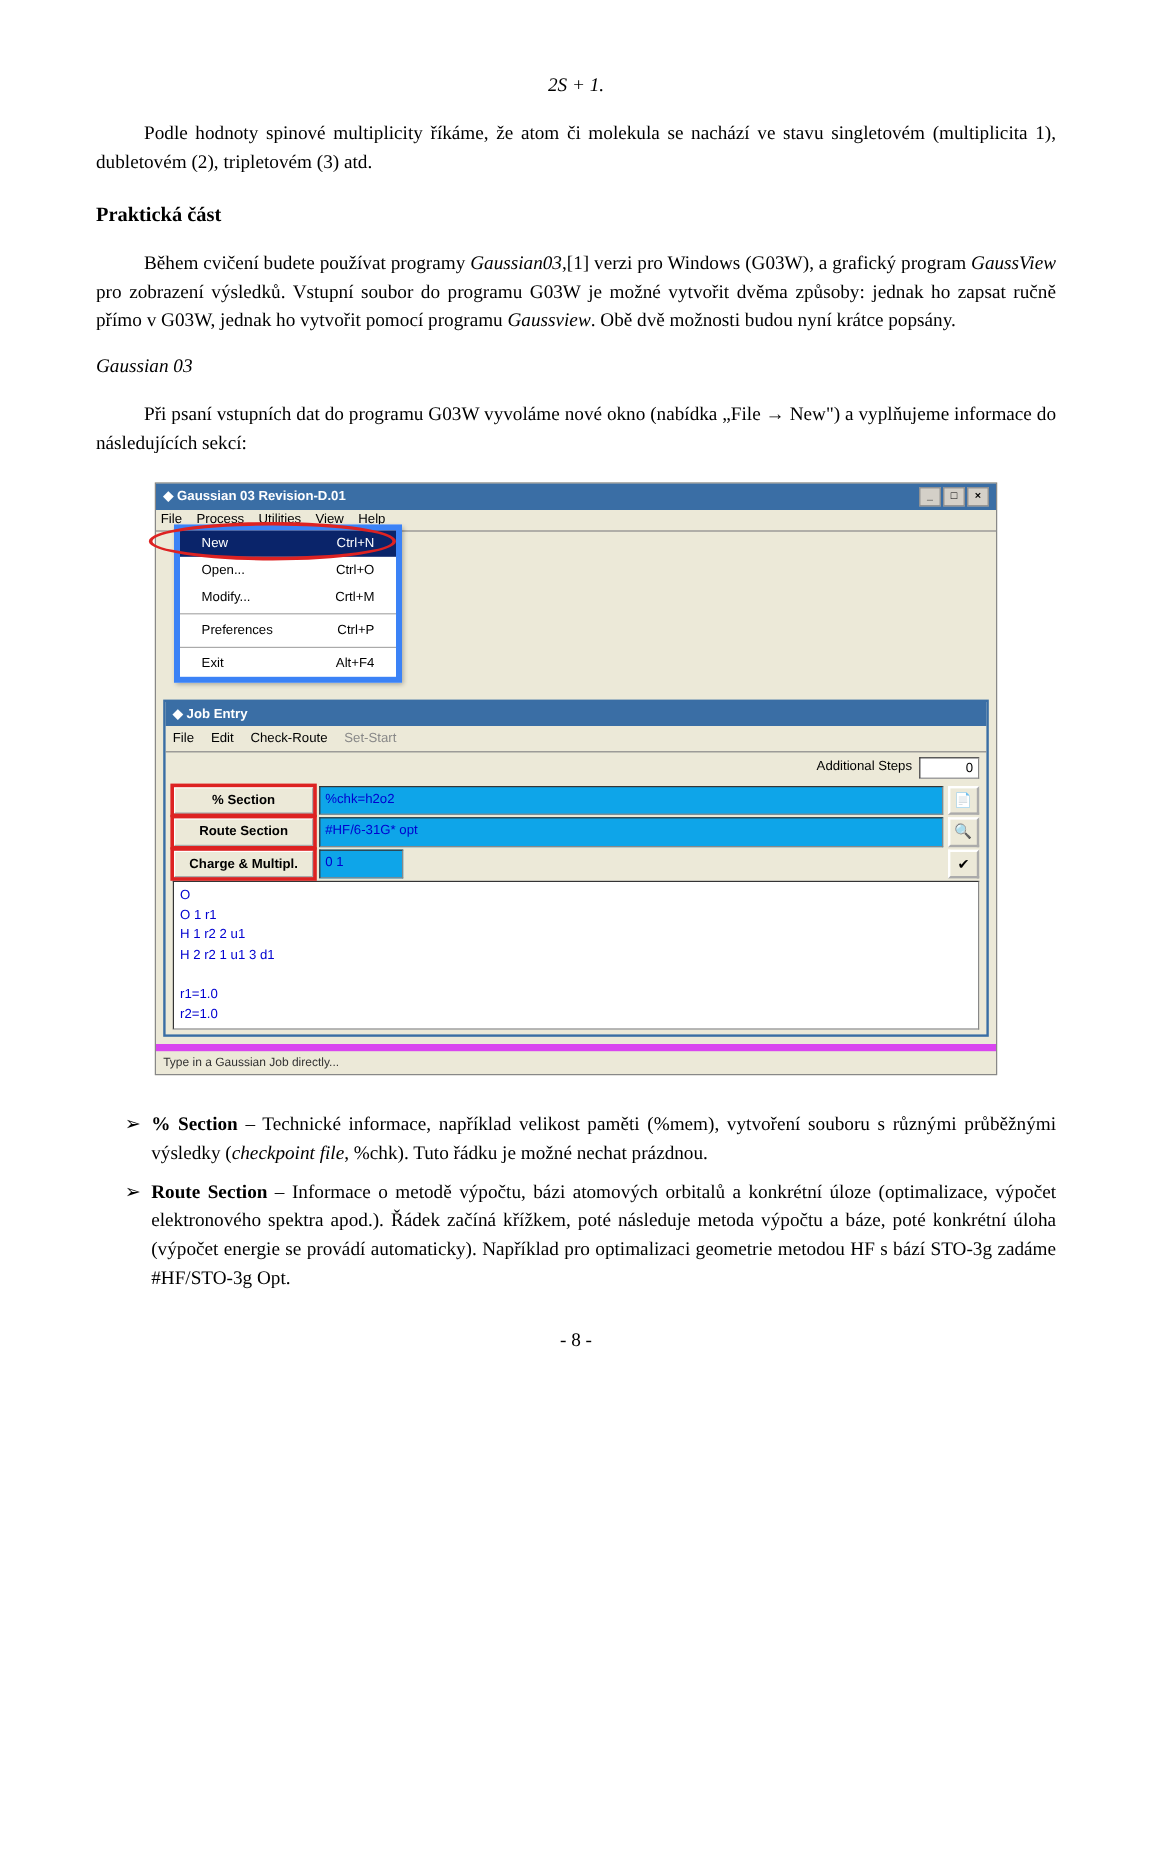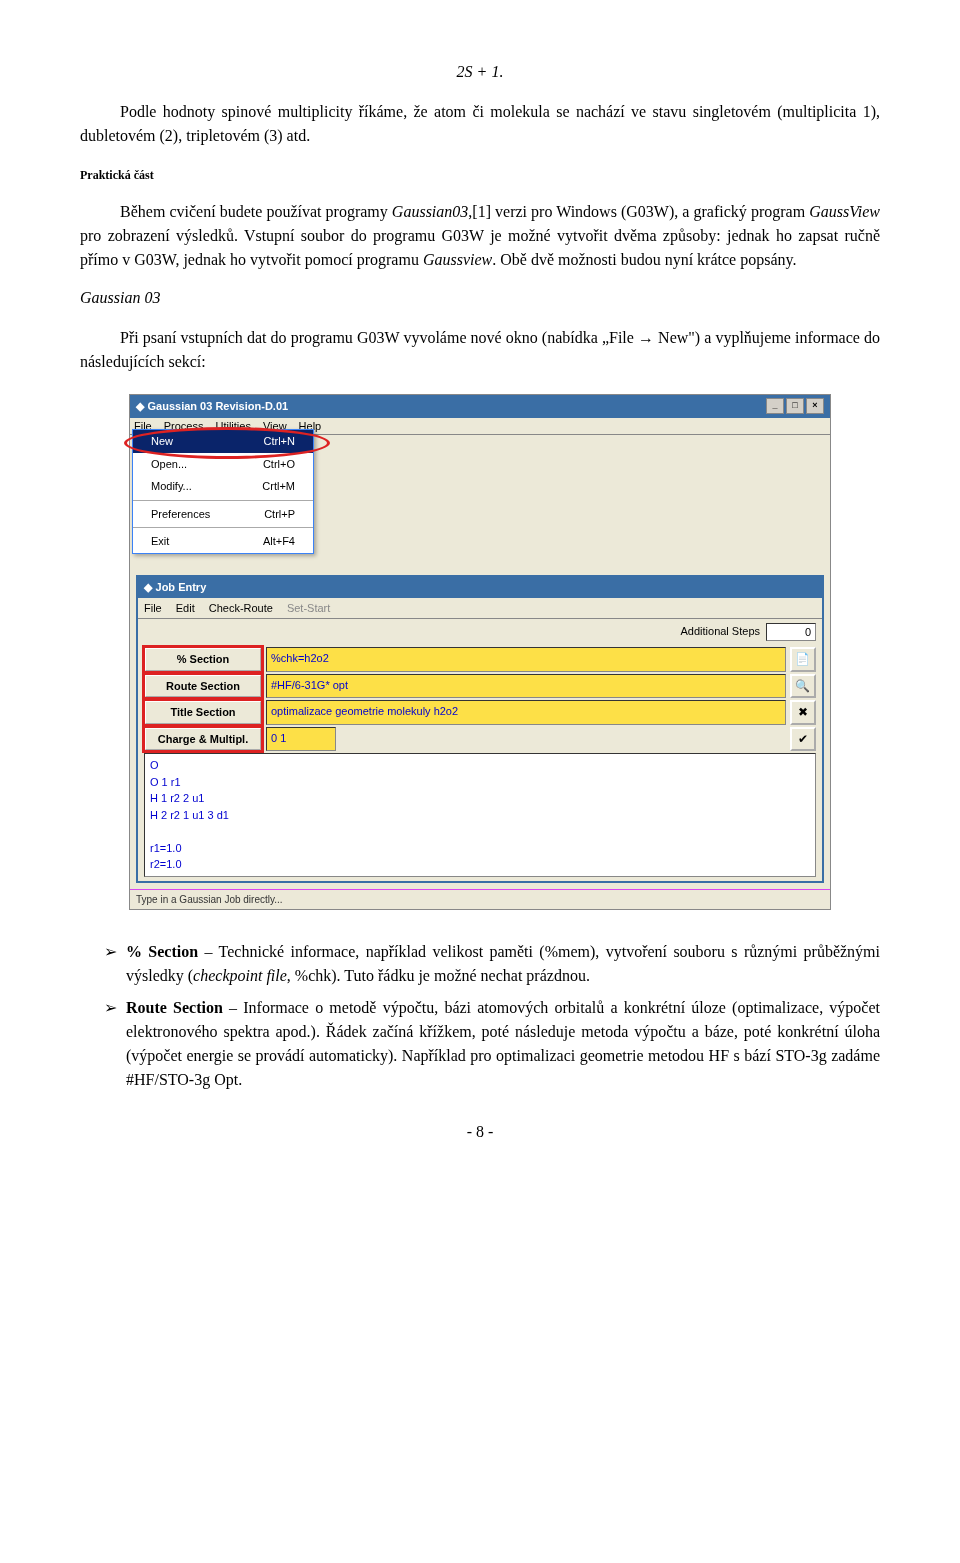--- a/index.html
+++ b/index.html
@@ -18,21 +18,21 @@
     font-style: italic;
     margin-bottom: 12px;
   }
   .para {
     text-align: justify;
     text-indent: 40px;
     margin-bottom: 10px;
   }
   h3.section {
     font-weight: bold;
-    font-size: 12px;
+    font-size: 17px;
     margin: 18px 0 12px 0;
   }
   .italic-head {
     font-style: italic;
     margin: 14px 0 10px 0;
   }
   .italic { font-style: italic; }
   .bold { font-weight: bold; }
 
   .screenshot {
@@ -65,25 +65,25 @@
   }
   .menubar {
     background: #ece9d8;
     border-bottom: 1px solid #888;
     padding: 0 4px;
     display: flex;
     gap: 12px;
   }
   .file-menu {
     position: absolute;
-    left: 2px;
+    left: 15px;
     top: 34px;
     width: 180px;
     background: #fff;
-    border: 1px solid #3b82f6;
+    border: 5px solid #3b82f6;
     box-shadow: 2px 2px 4px rgba(0,0,0,0.3);
     z-index: 10;
     font-size: 11px;
   }
   .file-menu .mi {
     display: flex;
     justify-content: space-between;
     padding: 3px 18px;
   }
   .file-menu .mi.selected {
@@ -142,21 +142,21 @@
     border: 2px outset #fff;
     padding: 2px 6px;
     font-weight: bold;
     width: 102px;
     text-align: center;
     font-size: 11px;
   }
   .btn3d.red-outline { outline: 3px solid #d22; outline-offset: -1px; }
   .field {
     flex: 1;
-    background: #fde047;
+    background: #0ea5e9;
     border: 1px inset #888;
     padding: 2px 4px;
     color: #0000d0;
     margin-left: 4px;
     min-height: 16px;
   }
   .field .multiline { display: block; }
   .icon-right {
     width: 22px;
     border: 2px outset #fff;
@@ -180,21 +180,21 @@
     background: #fff;
     border: 1px inset #888;
     color: #0000d0;
     padding: 3px 5px;
     font-family: Tahoma, sans-serif;
     font-size: 11px;
     min-height: 86px;
     white-space: pre;
   }
   .statusbar {
-    border-top: 1px solid #d946ef;
+    border-top: 6px solid #d946ef;
     background: #ece9d8;
     padding: 2px 6px;
     font-size: 10px;
     color: #333;
   }
 
   ul.content-list {
     list-style: none;
     padding-left: 24px;
     margin-top: 30px;
@@ -296,25 +296,20 @@
       </div>
       <div class="icon-right">📄</div>
     </div>
 
     <div class="row">
       <div class="btn3d red-outline">Route Section</div>
       <div class="field">#HF/6-31G* opt</div>
       <div class="icon-right">🔍</div>
     </div>
 
-    <div class="row">
-      <div class="btn3d red-outline">Title Section</div>
-      <div class="field">optimalizace geometrie molekuly h2o2</div>
-      <div class="icon-right">✖</div>
-    </div>
 
     <div class="row">
       <div class="btn3d red-outline">Charge &amp; Multipl.</div>
       <div class="field" style="flex:0 0 60px">0 1</div>
       <div style="flex:1"></div>
       <div class="icon-right">✔</div>
     </div>
 
 
     <div class="textarea">O

